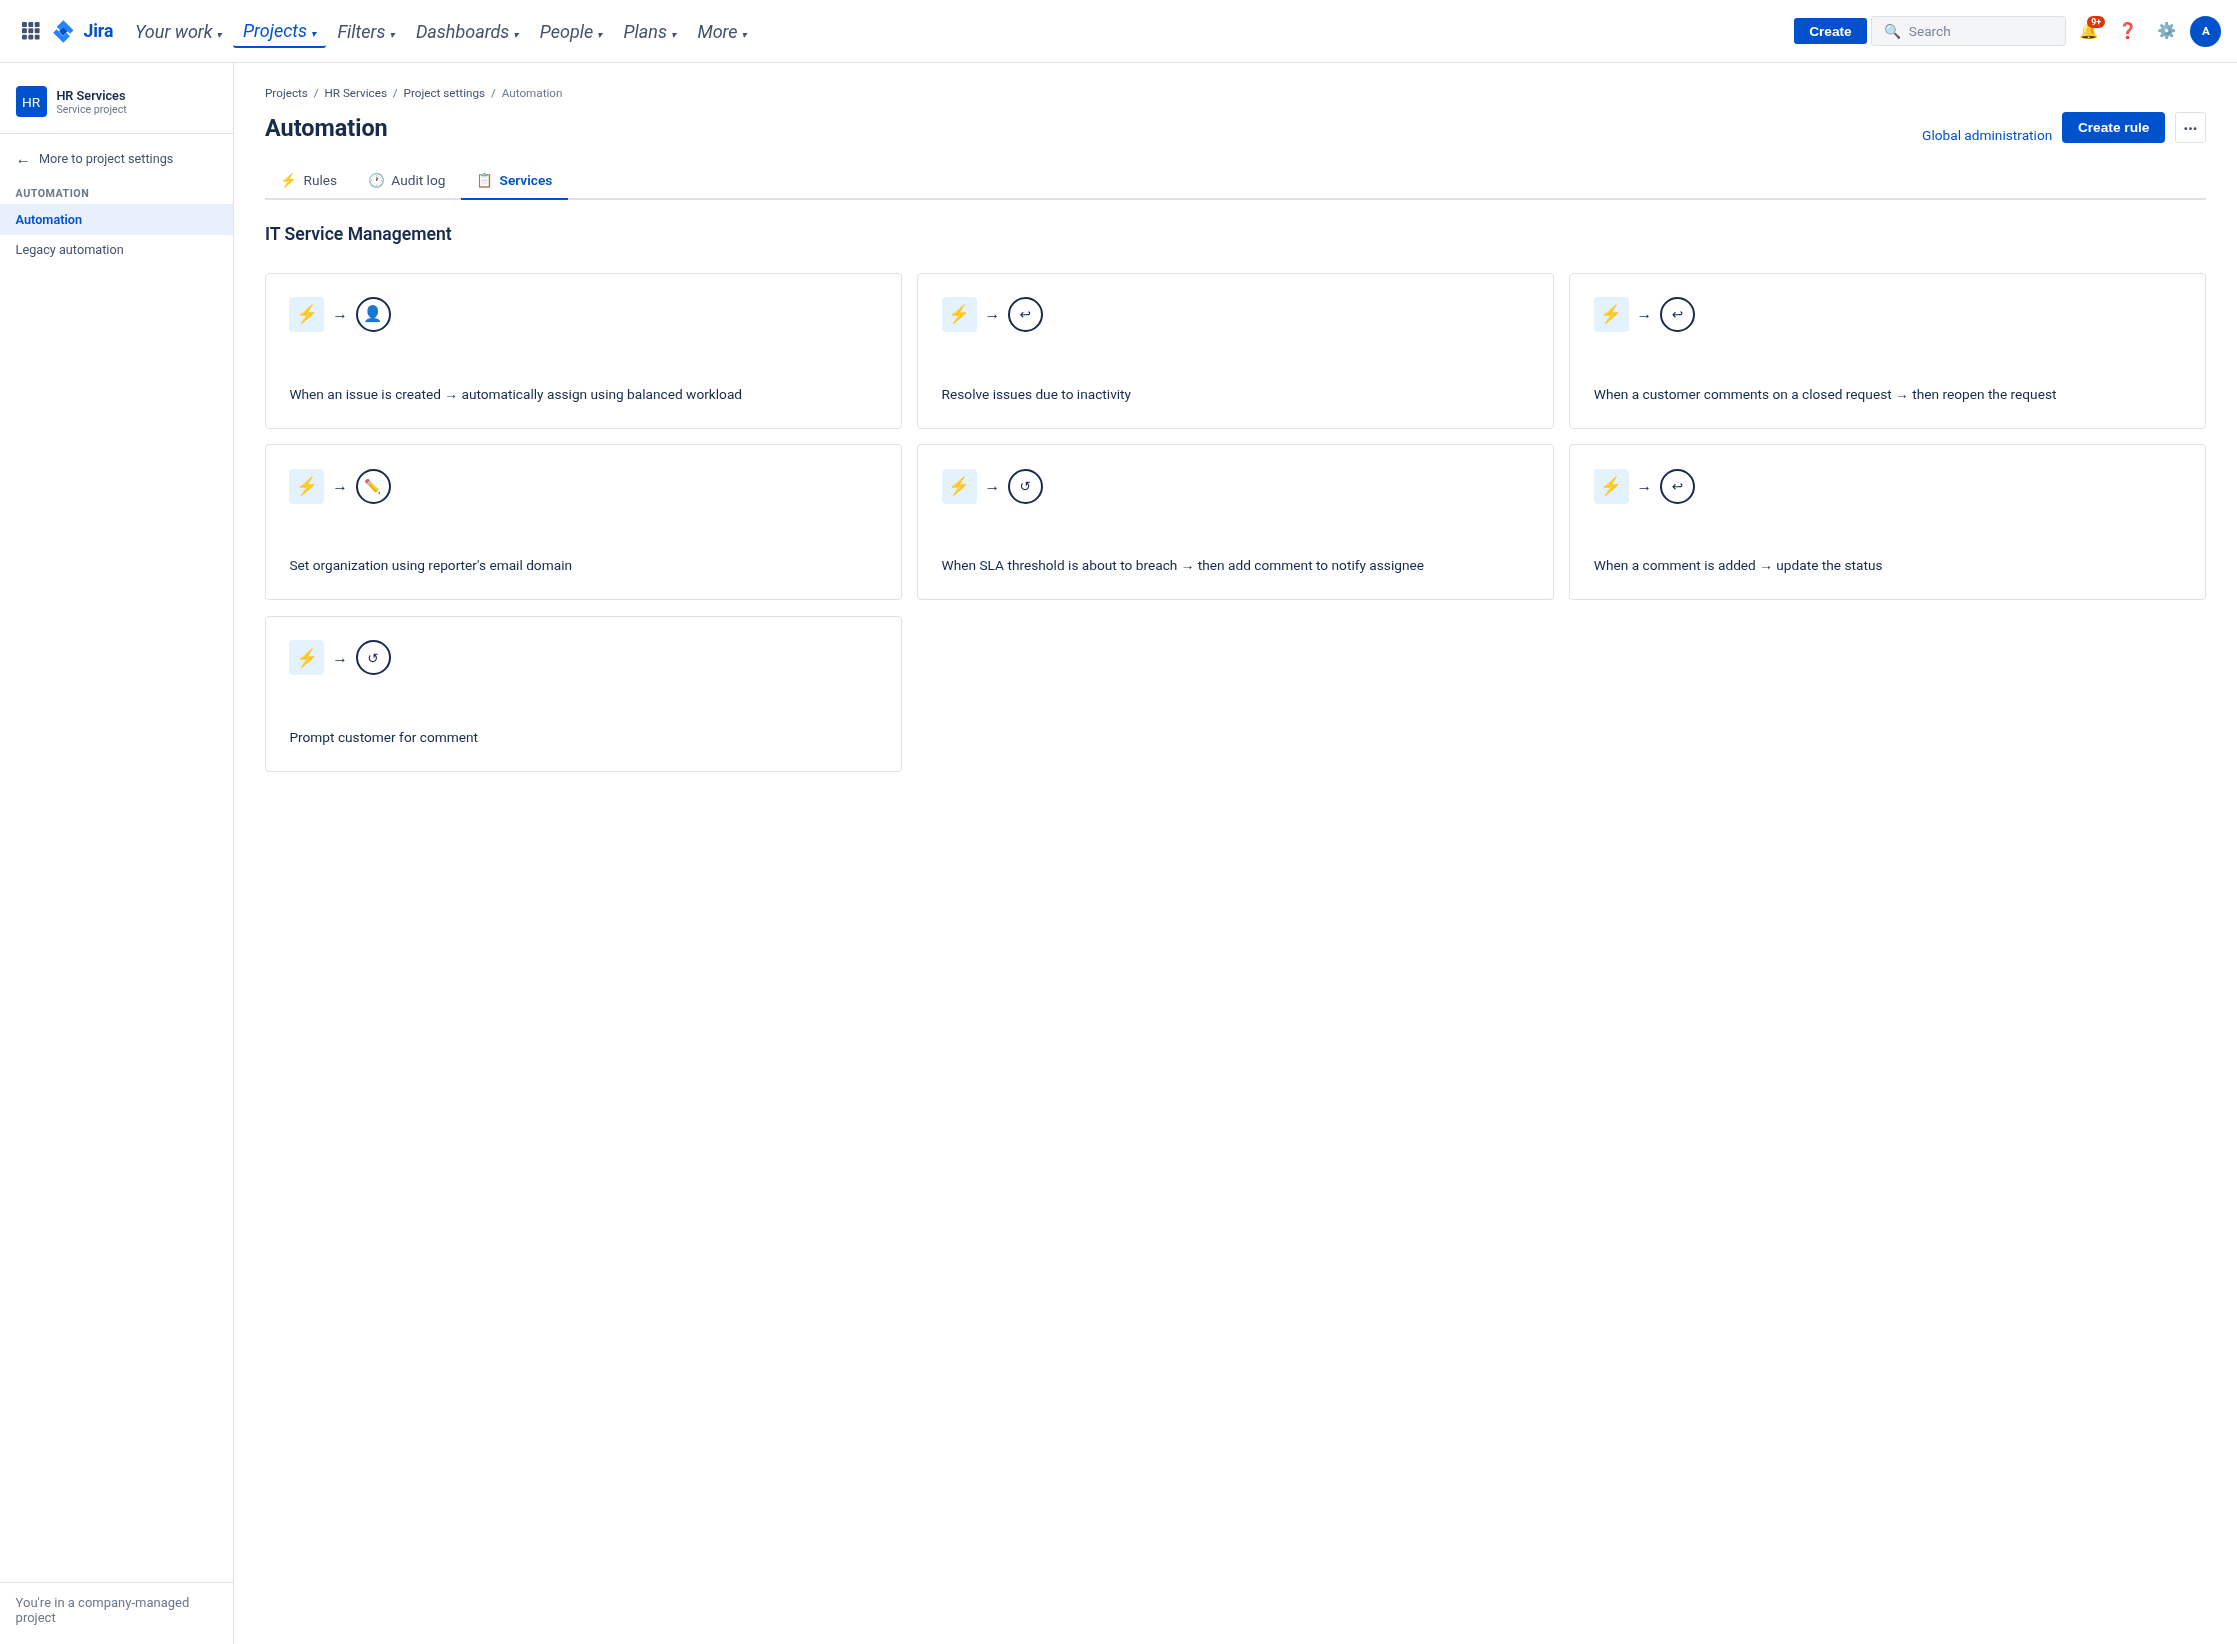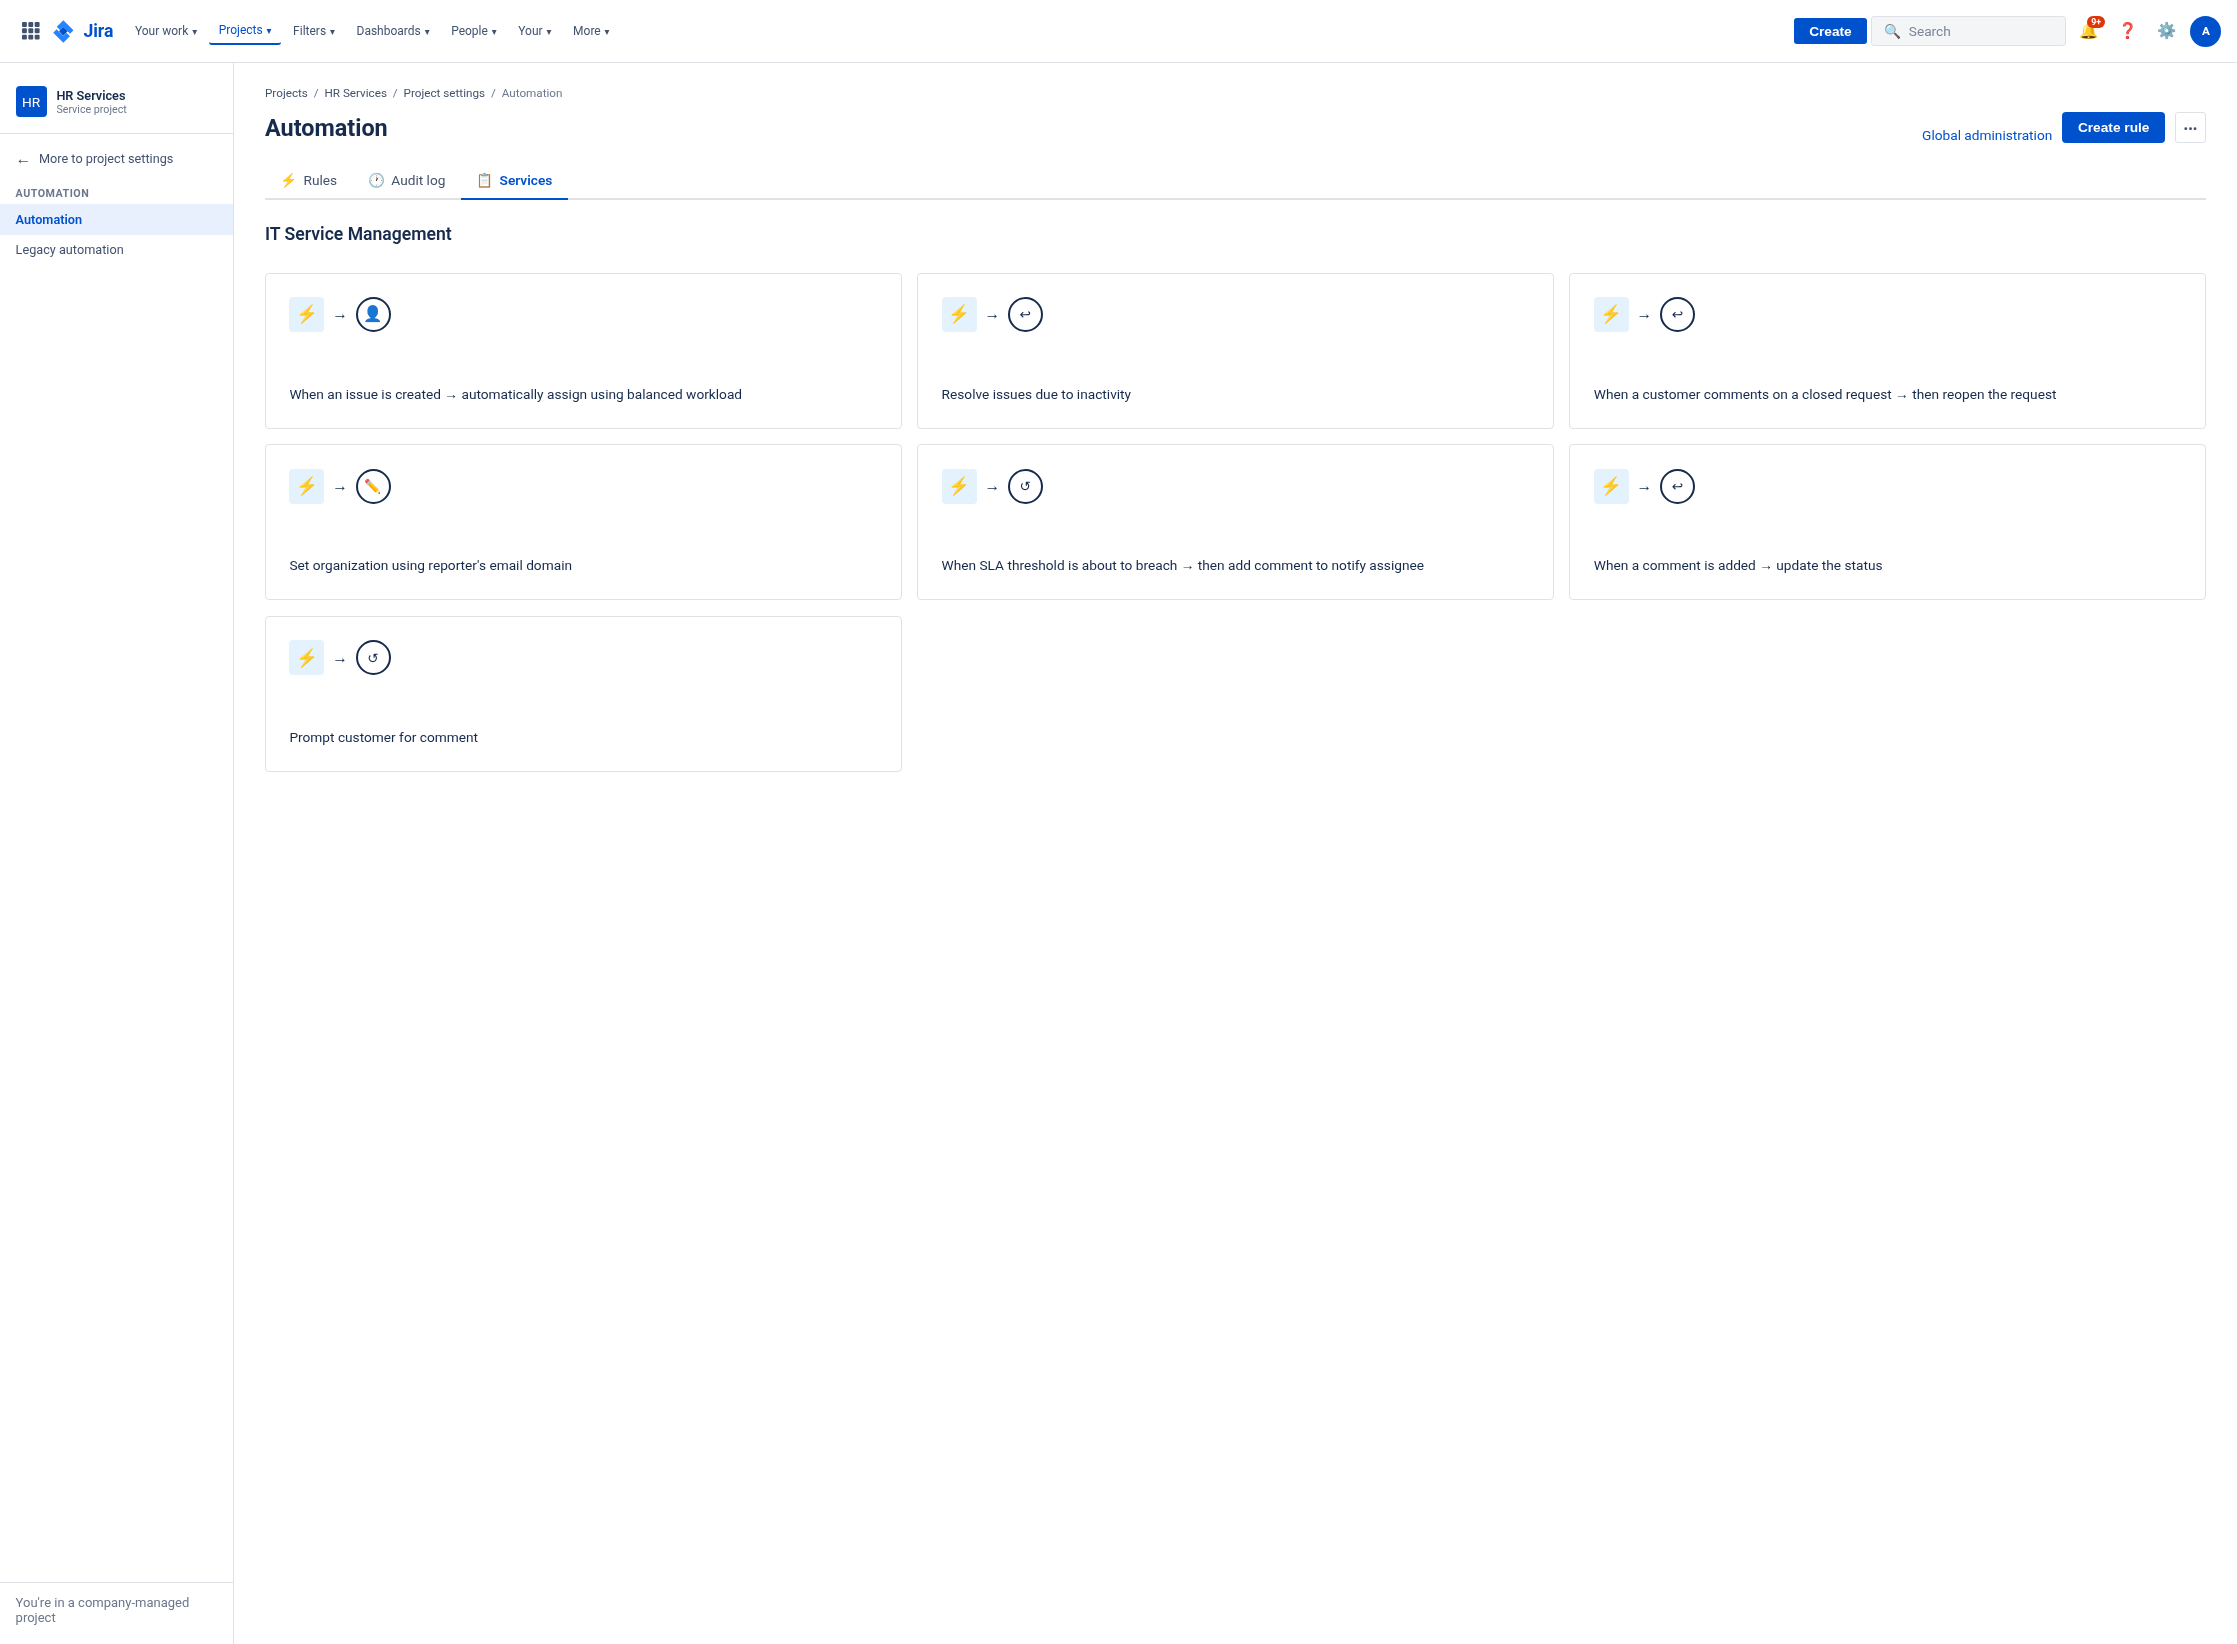--- a/index.html
+++ b/index.html
@@ -10,22 +10,22 @@
       display: flex; align-items: center; height: 63px;
       background: #fff; border-bottom: 1px solid #dfe1e6;
       padding: 0 15.6px; gap: 3.9px; position: relative; z-index: 10;
     }
     .topnav-apps { width: 31px; height: 31px; display: flex; align-items: center; justify-content: center; cursor: pointer; color: #42526e; }
     .topnav-logo { display: flex; align-items: center; gap: 5.9px; margin-right: 7.8px; text-decoration: none; color: #0052cc; font-weight: 700; font-size: 17.6px; }
     .topnav-logo-icon { width: 27px; height: 27px; }
     .topnav-nav { display: flex; align-items: center; gap: 2px; flex: 1; }
     .nav-item {
       padding: 5.9px 9.8px; border-radius: 2.9px; cursor: pointer;
-      color: #42526e; font-size: 12px; font-weight: 400;
-      display: flex; align-items: center; gap: 3.9px; white-space: nowrap;
+      color: #42526e; font-size: 18px; font-weight: 400;
+      display: flex; align-items: center; gap: 3.9px; white-space: nowrap; font-style: italic;
     }
     .nav-item-projects { color: #0052cc; border-bottom: 2px solid #0052cc; }
     .topnav-right { display: flex; align-items: center; gap: 7.8px; margin-left: auto; }
     .search-box {
       display: flex; align-items: center; gap: 7.8px;
       border: 1px solid #dfe1e6; border-radius: 2.9px;
       padding: 5.9px 11.7px; width: 195px; background: #f4f5f7; cursor: text;
       color: #42526e;
     }
     .search-icon-inline { color: #7a869a; font-size: 13.7px; }
@@ -174,21 +174,21 @@
     </div>
     <div class="nav-item">
       <span>Dashboards</span>
       <span class="chevron-down"></span>
     </div>
     <div class="nav-item">
       <span>People</span>
       <span class="chevron-down"></span>
     </div>
     <div class="nav-item">
-      <span>Your</span>
+      <span>Plans</span>
       <span class="chevron-down"></span>
     </div>
     <div class="nav-item">
       <span>More</span>
       <span class="chevron-down"></span>
     </div>
   </div>
 
   <button class="create-btn">Create</button>
 

